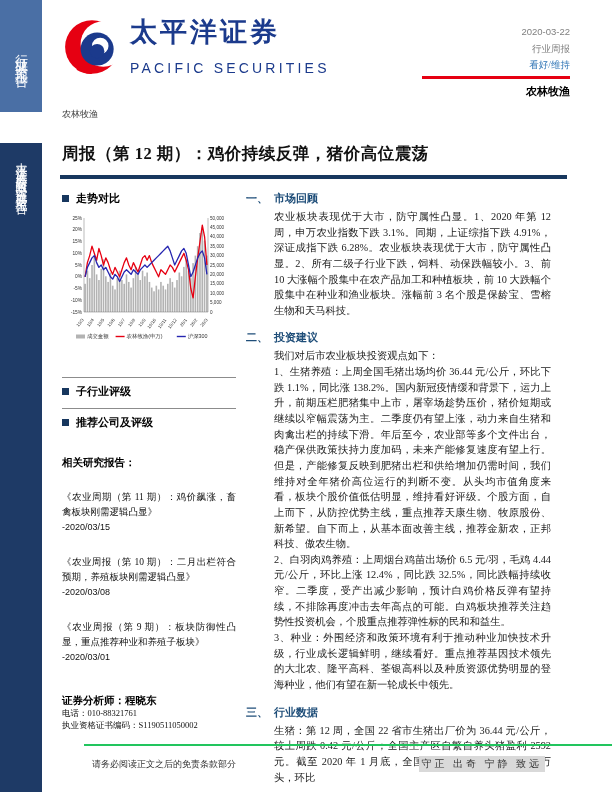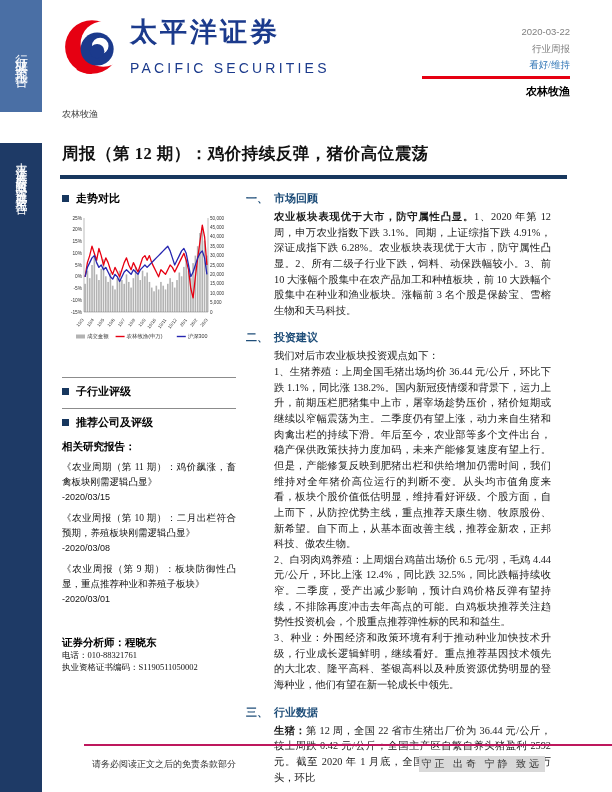--- a/index.html
+++ b/index.html
@@ -38,38 +38,38 @@
 
   .columns { display:flex; padding:6px 61px 0 20px; gap:10px; }
   .left-col { width:174px; flex:0 0 174px; }
   .right-col { flex:1; min-width:0; }
 
   
   .subhead { display:flex; align-items:center; gap:7px; font-weight:bold; font-size:11px; color:#000; margin-top:6px; }
   .sq { width:7px; height:7px; background:#17375e; flex:0 0 7px; }
   .chart-wrap { margin-top:6px; }
   .thin-rule { border:none; border-top:1px solid #8c8c8c; margin:9px 0 0 0; }
-  .related-head { font-weight:bold; font-size:10.5px; margin-top:10px; }
-  .report-item { font-size:9.5px; line-height:1.6; text-align:justify; margin-top:6px; color:#111; }
+  .related-head { font-weight:bold; font-size:10.5px; margin-top:26px; }
+  .report-item { font-size:9.5px; line-height:1.6; text-align:justify; margin-top:20px; color:#111; }
   .report-date { font-family:"Liberation Sans", sans-serif; font-size:9px; }
   .analyst { margin-top:30px; }
   .analyst .name { font-weight:bold; font-size:10.5px; }
   .analyst .line { font-size:8.5px; color:#111; }
 
   
   .section { margin-top:6px; }
   .sec-head { display:flex; color:#1f4e79; font-weight:bold; font-size:11px; margin-bottom:3px; }
   .sec-num { width:28px; flex:0 0 28px; }
   .sec-body { margin-left:28px; font-size:10.3px; line-height:1.52; text-align:justify; color:#1a1a1a; }
   .sec-body p { margin:0; }
-  .sec-body .lead { font-weight:bold; }
+  .sec-body .lead { font-weight:normal; }
   .section + .section { margin-top:12px; }
 
   
-  .footer { position:absolute; left:42px; right:0; bottom:0; height:48px; border-top:2px solid #be185d; }
+  .footer { position:absolute; left:42px; right:0; bottom:0; height:48px; border-top:2px solid #22c55e; }
   .footer-row { display:flex; justify-content:space-between; padding:10px 67px 0 8px; align-items:center; }
   .disclaimer { font-size:9px; color:#333; }
   .motto { font-size:10px; letter-spacing:3px; background:#d9d9d9; color:#333; padding:1px 3px; }
 
   svg text { font-family:"Liberation Sans", sans-serif; }
 </style>
 </head>
 <body>
 
 <div class="page">

